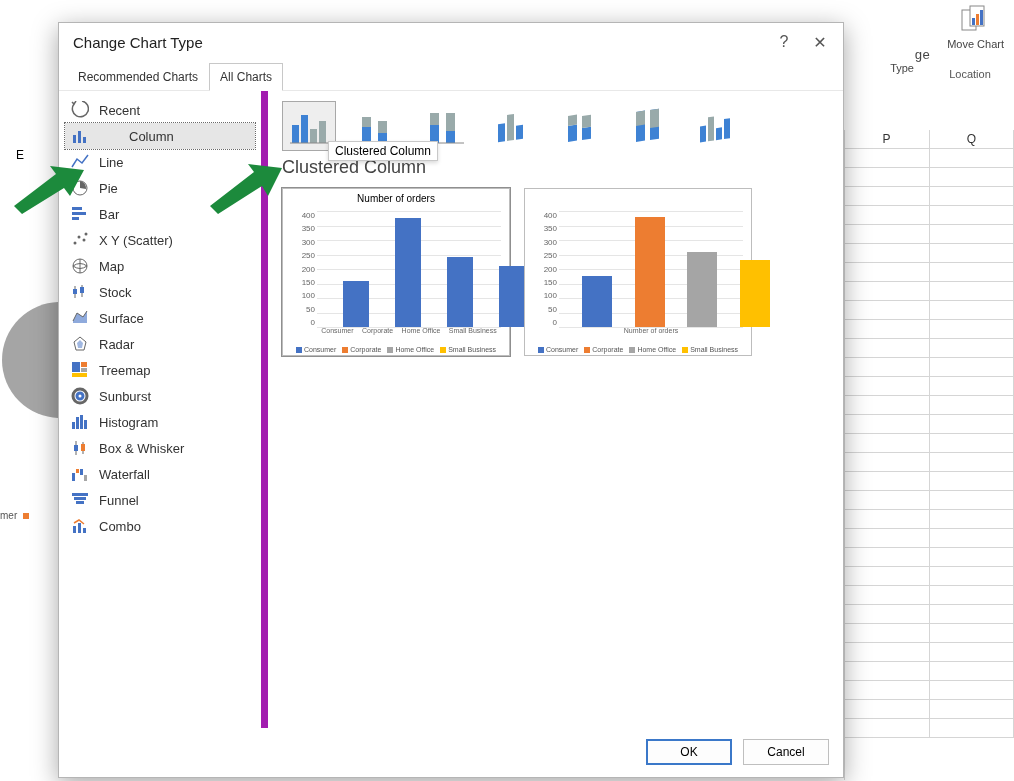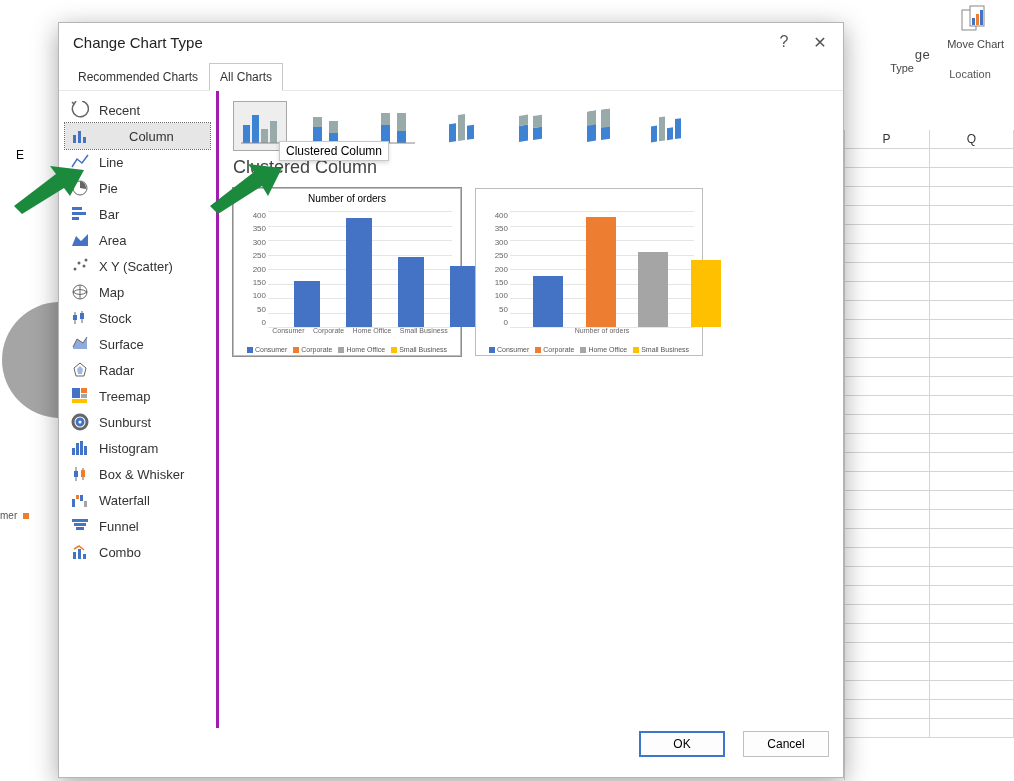--- a/index.html
+++ b/index.html
@@ -30,21 +30,21 @@
   }
   .titlebar { display:flex; align-items:center; justify-content:space-between; padding:10px 14px; }
   .titlebar .t { font-size:15px; color:#222;}
   .titlebar .ctrls { display:flex; gap:18px;}
   .titlebar .ctrls span { width:18px; text-align:center; font-size:16px; color:#555; cursor:default;}
   .tabs { display:flex; padding:0 8px; border-bottom:1px solid #e8e8e8; font-size:12px;}
   .tab { padding:6px 10px; border:1px solid transparent; position:relative; top:1px; color:#333; cursor:default;}
   .tab.active { border:1px solid #c8c8c8; border-bottom:1px solid #fff; background:#fff;}
 
   .body { display:flex; height:637px;}
-  .left-list { width:160px; padding:6px 6px; border-right:3px solid #a21caf;}
+  .left-list { width:209px; padding:6px 6px; border-right:7px solid #a21caf;}
   .left-list .item { display:flex; align-items:center; gap:10px; padding:4px 6px; font-size:13px; color:#333; cursor:default;}
   .left-list .item.selected { background:#e6e6e6; outline:1px dotted #6a6a6a;gap:40px;}
   .item svg { width:18px; height:18px; flex:0 0 18px;}
 
   .right-panel { flex:1; padding:10px 14px; position:relative;}
   .subtype-row { display:flex; gap:14px; align-items:flex-start; margin-bottom:4px;}
   .subtype { width:54px; height:50px; border:1px solid transparent; display:flex; align-items:center; justify-content:center; cursor:default;}
   .subtype.selected { border:1px solid #a8a8a8; background:#eee;}
   .subtype svg { width:42px; height:38px;}
   .tooltip { position:absolute; left:60px; top:50px; background:#fff; border:1px solid #c8c8c8; padding:2px 6px; font-size:12px; box-shadow:0 2px 4px rgba(0,0,0,.15);}
@@ -56,21 +56,21 @@
   .pv-plot { position:absolute; left:34px; right:8px; top:22px; bottom:28px;}
   .pv-axis { position:absolute; left:4px; top:22px; bottom:28px; width:28px; display:flex; flex-direction:column; justify-content:space-between; font-size:8px; color:#666; text-align:right;}
   .pv-cats { position:absolute; left:34px; right:8px; bottom:18px; height:10px; display:flex; justify-content:space-around; font-size:7px; color:#666;}
   .pv-legend { position:absolute; left:0; right:0; bottom:2px; display:flex; justify-content:center; gap:6px; font-size:7px; color:#555;}
   .pv-legend span i { display:inline-block; width:6px; height:6px; margin-right:2px; vertical-align:middle;}
   .pv-plot .grid { position:absolute; inset:0;}
   .pv-plot .grid div { position:absolute; left:0; right:0; border-top:1px solid #e5e5e5;}
   .pv-bar { position:absolute; bottom:0; width:26px;}
   .pv2 .pv-bar { width:30px;}
 
-  .buttons { position:absolute; right:14px; bottom:20px; display:flex; gap:18px;}
+  .buttons { position:absolute; right:14px; bottom:12px; display:flex; gap:11px;}
   .buttons button { width:86px; height:26px; font-size:12px; background:#fdfdfd; border:1px solid #bfbfbf; cursor:default;}
   .buttons button.primary { border:2px solid #3b78c9;}
 
   
   .arrow { position:absolute; }
   .arrow svg { display:block;}
 </style>
 </head>
 <body>
 
@@ -278,26 +278,20 @@
           </svg>
           <span>Pie</span>
         </div>
       <div class="item">
           <svg>
             <rect x="1" y="2" width="10" height="3" fill="#4472C4"></rect>
             <rect x="1" y="7" width="14" height="3" fill="#4472C4"></rect>
             <rect x="1" y="12" width="7" height="3" fill="#4472C4"></rect>
           </svg>
           <span>Bar</span>
-        </div>
-      <div class="item">
-          <svg>
-            <polygon points="1,15 5,5 10,10 17,3 17,15" fill="#4472C4"></polygon>
-          </svg>
-          <span>Area</span>
         </div>
       <div class="item">
           <svg>
             <circle cx="4" cy="12" r="1.5" fill="#666"></circle>
             <circle cx="8" cy="6" r="1.5" fill="#666"></circle>
             <circle cx="13" cy="9" r="1.5" fill="#666"></circle>
             <circle cx="15" cy="3" r="1.5" fill="#666"></circle>
           </svg>
           <span>X Y (Scatter)</span>
         </div>

